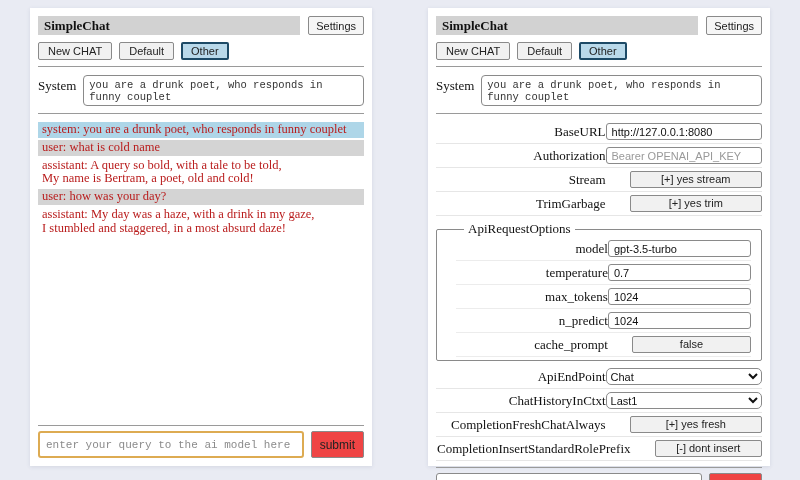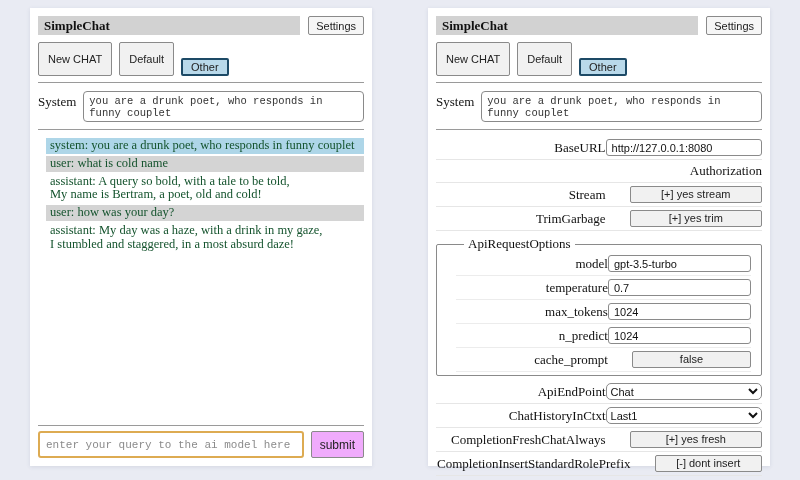--- a/index.html
+++ b/index.html
@@ -32,36 +32,35 @@
     font-size: 11px; color: #222; padding: 2px 8px; cursor: pointer;
   }
   .settings-btn { font-size: 11px; padding: 2px 7px; background:#f6f6f6; }
 
   .session-row { display: flex; gap: 7px; margin-top: 7px; }
   .session-row button { padding: 2px 9px; }
   .session-row button.active {
     background: var(--session_active_bg, #b9d9ea);
     border: 2px solid var(--session_active_border, #1d4a66);
     padding: 1px 8px;
-    margin-top: 16px;
   }
 
   hr.rule { border: none; border-top: 1px solid #9a9a9a; margin: 6px 0 5px 0; }
   .thin-rule { border-top: 1px solid #b5b5b5; }
 
   .system-row { display: flex; gap: 7px; margin: 3px 0 1px 0; align-items: flex-start; }
   .sys-label { font-size: 13px; color: #111; padding-top: 3px; }
   .sys-input {
     flex: 1; height: 31px; resize: none;
     font-family: "Liberation Mono", monospace; font-size: 10.5px; color: #333;
     border: 1px solid #8a8a8a; border-radius: 4px; padding: 3px 5px;
     line-height: 12px; overflow: hidden;
   }
 
-  .chat-area { margin-top: 3px; font-size: 12.5px; line-height: 1.1; color: #14532d; margin-left: 8px; }
+  .chat-area { margin-top: 3px; font-size: 12.5px; line-height: 1.1; color: #b91c1c; }
   .msg { padding: 1px 4px; margin-bottom: 2px; white-space: pre-line; }
   .msg.system    { background: var(--system_msg_bg, #aed6e8); }
   .msg.user      { background: var(--user_msg_bg, #d4d4d4); }
   .msg.assistant { background: #ffffff; }
 
   .settings-list { margin-top: 1px; font-size: 13px; color: #111; }
   .srow {
     display: flex; justify-content: flex-end; align-items: center;
     padding: 3px 0; border-bottom: 1px solid #e6e6e6;
   }
@@ -83,21 +82,21 @@
 
   .bottom { margin-top: auto; }
   .input-row { display: flex; gap: 7px; align-items: flex-end; }
   .query-input {
     flex: 1; font-family: "Liberation Mono", monospace; font-size: 11px;
     border: 1px solid #8a8a8a; border-radius: 3px; padding: 4px 6px; color: #333;
     height: 27px;
   }
   .query-input::placeholder { color: #8b8b8b; }
   .query-input.focused { border: 2px solid var(--query_focus_border, #ddab52); }
-  .submit-btn { font-size: 12px; padding: 3px 8px; height: 27px; background: #f0abfc; }
+  .submit-btn { font-size: 12px; padding: 3px 8px; height: 27px; background: #ef4444; }
 </style>
 </head>
 <body>
 
 <div class="panel left">
   <div class="header-row">
     <div class="title-bar">SimpleChat</div>
     <button class="settings-btn">Settings</button>
   </div>
   <div class="session-row">
@@ -148,20 +147,23 @@
   <div class="settings-list">
     <div id="rows-top">
         <div class="srow">
           <span class="lbl">BaseURL</span>
           <div class="ctlwrap">
             <input class="ctl" value="http://127.0.0.1:8080" style="">
           </div>
         </div>
         <div class="srow">
           <span class="lbl">Authorization</span>
+          <div class="ctlwrap">
+            <input class="ctl" placeholder="Bearer OPENAI_API_KEY" style="">
+          </div>
         </div>
         <div class="srow">
           <span class="lbl">Stream</span>
           <div class="ctlwrap">
             <button class="ctl">[+] yes stream</button>
           </div>
         </div>
         <div class="srow">
           <span class="lbl">TrimGarbage</span>
           <div class="ctlwrap">

